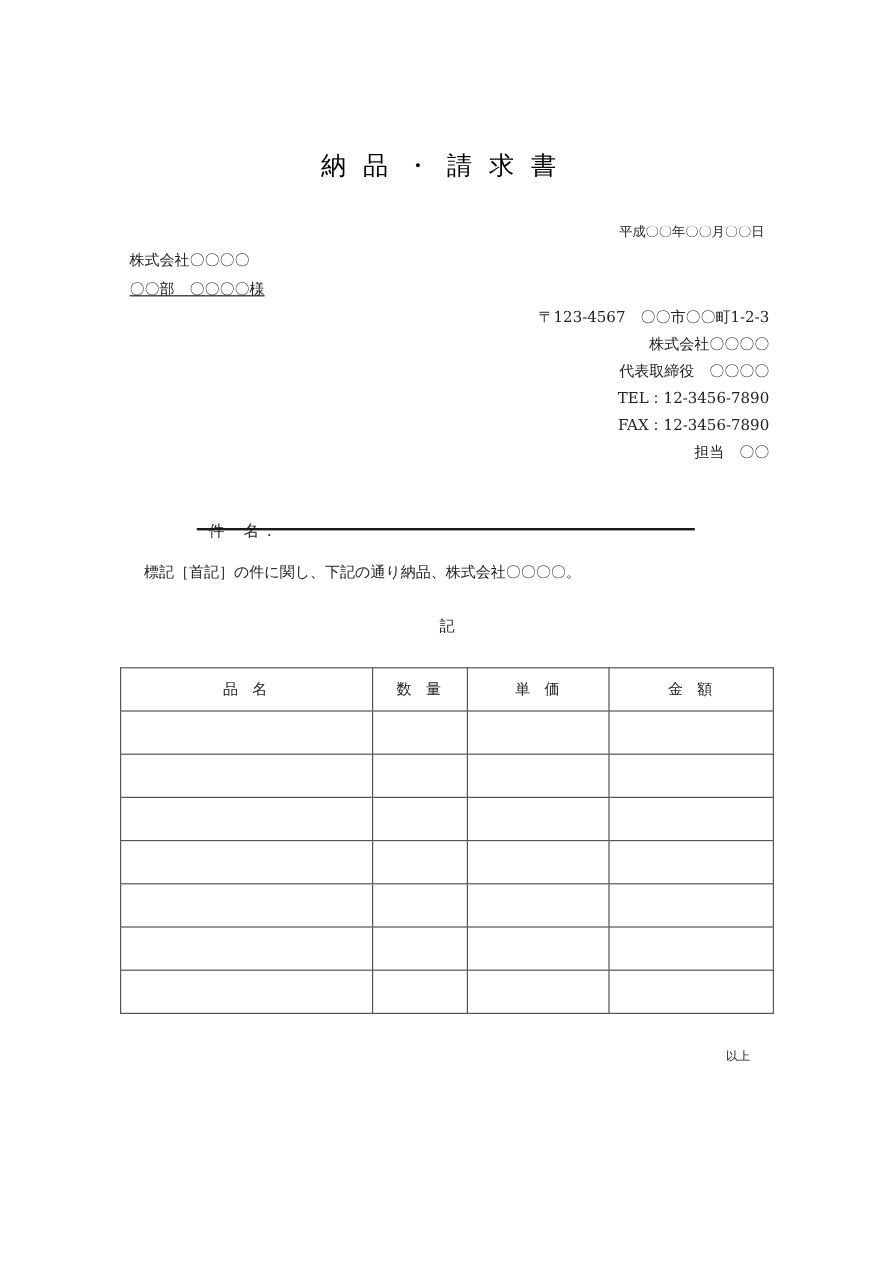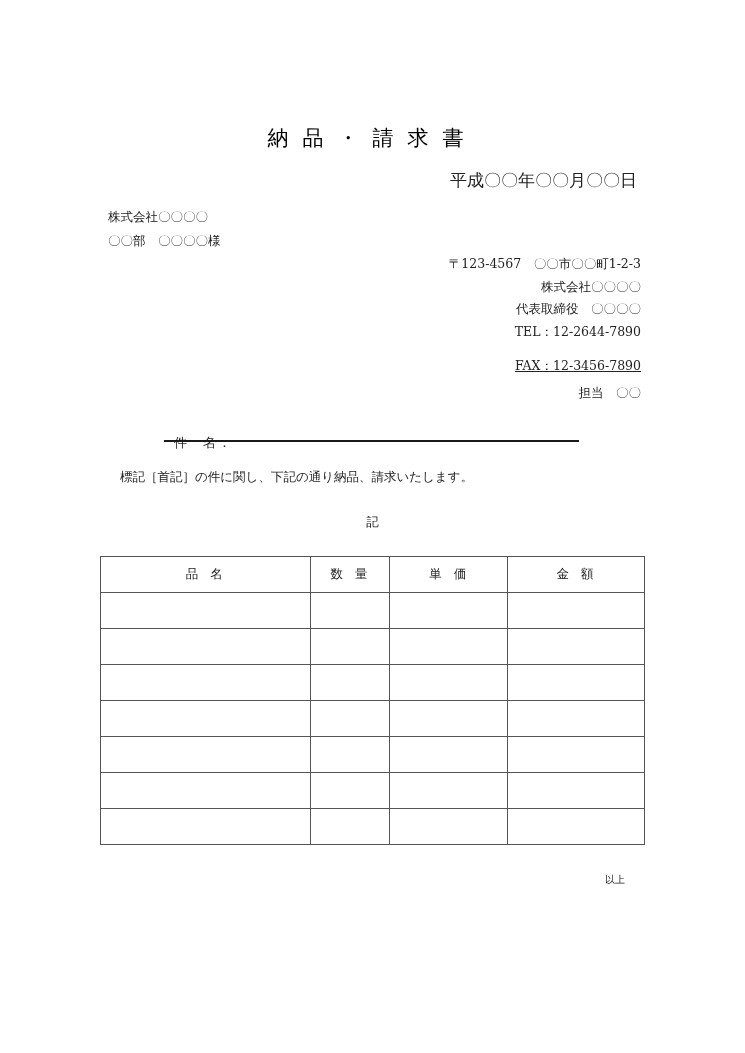--- a/index.html
+++ b/index.html
@@ -6,21 +6,21 @@
   body {
     width: 745px; height: 1053px; position: relative; overflow: hidden;
     font-family: "DejaVu Serif", "Liberation Serif", serif;
     color: #222;
   }
   .abs { position: absolute; white-space: nowrap; }
   .title {
     left: 0; width: 745px; top: 124px; text-align: center;
     font-size: 21px; letter-spacing: 14px; color: #000000;
   }
-  .date { right: 108px; top: 169px; font-size: 17px; font-family: Liberation Mono, monospace; }
+  .date { right: 108px; top: 186px; font-size: 11px; font-family: Liberation Mono, monospace; }
   .recipient { left: 108px; font-size: 12.5px; }
   .sender { right: 104px; font-size: 12.5px; text-align: right; margin-left: 28px; }
   .subject-label { left: 174px; top: 434px; font-size: 13px; letter-spacing: 2px; }
   .subject-label .gap { display: inline-block; width: 14px; }
   .subject-line {
     left: 164px; top: 440px; width: 415px; height: 0;
     border-top: 2px solid #1a1a1a;
   }
   .intro { left: 120px; top: 469px; font-size: 12.5px; }
   .ki { left: 0; width: 745px; text-align: center; top: 514px; font-size: 12.5px; }
@@ -37,36 +37,36 @@
   .ijo { right: 120px; top: 873px; font-size: 10px; }
 </style>
 </head>
 <body>
 
 <div class="abs title">納品・請求書</div>
 
 <div class="abs date">平成〇〇年〇〇月〇〇日</div>
 
 <div class="abs recipient" style="top:209px;">株式会社〇〇〇〇</div>
-<div class="abs recipient" style="top:233px;">〇〇部　〇〇〇〇様</div>
+<div class="abs recipient" style="top:233px;text-decoration:underline;">〇〇部　〇〇〇〇様</div>
 
 <div class="abs sender" style="top:256px;">〒123-4567　〇〇市〇〇町1-2-3</div>
 <div class="abs sender" style="top:279px;">株式会社〇〇〇〇</div>
 <div class="abs sender" style="top:301px;font-family:Liberation Serif, serif;">代表取締役　〇〇〇〇</div>
-<div class="abs sender" style="top:324px;">TEL：12-2644-7890</div>
-<div class="abs sender" style="top:358px;text-decoration:underline;">FAX：12-3456-7890</div>
-<div class="abs sender" style="top:385px;">担当　〇〇</div>
+<div class="abs sender" style="top:324px;">TEL：12-3456-7890</div>
+<div class="abs sender" style="top:346px;">FAX：12-3456-7890</div>
+<div class="abs sender" style="top:369px;">担当　〇〇</div>
 
 <div class="abs subject-label">
   <span>件</span><span class="gap"></span><span>名：</span>
   <span></span>
 </div>
 <div class="abs subject-line"></div>
 
-<div class="abs intro">標記［首記］の件に関し、下記の通り納品、請求いたします。</div>
+<div class="abs intro">標記［首記］の件に関し、下記の通り納品、株式会社〇〇〇〇。</div>
 
 <div class="abs ki">記</div>
 
 <table class="items">
   <colgroup>
     <col style="width:210px">
     <col style="width:80px">
     <col style="width:118px">
     <col style="width:137px">
   </colgroup>

